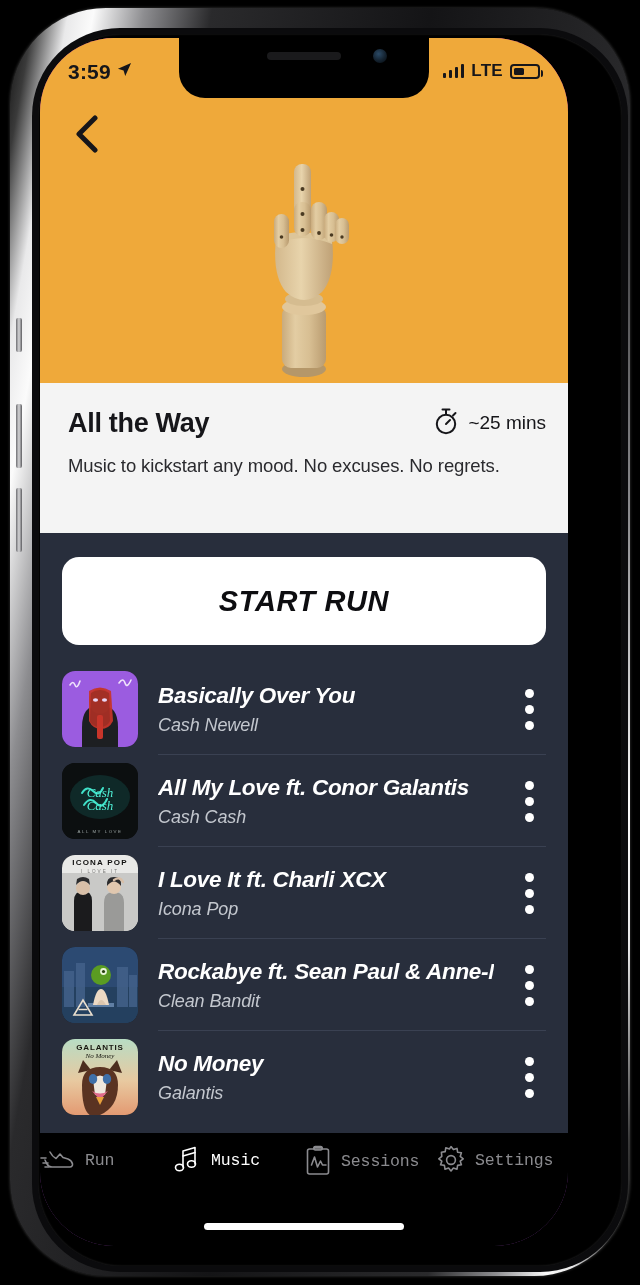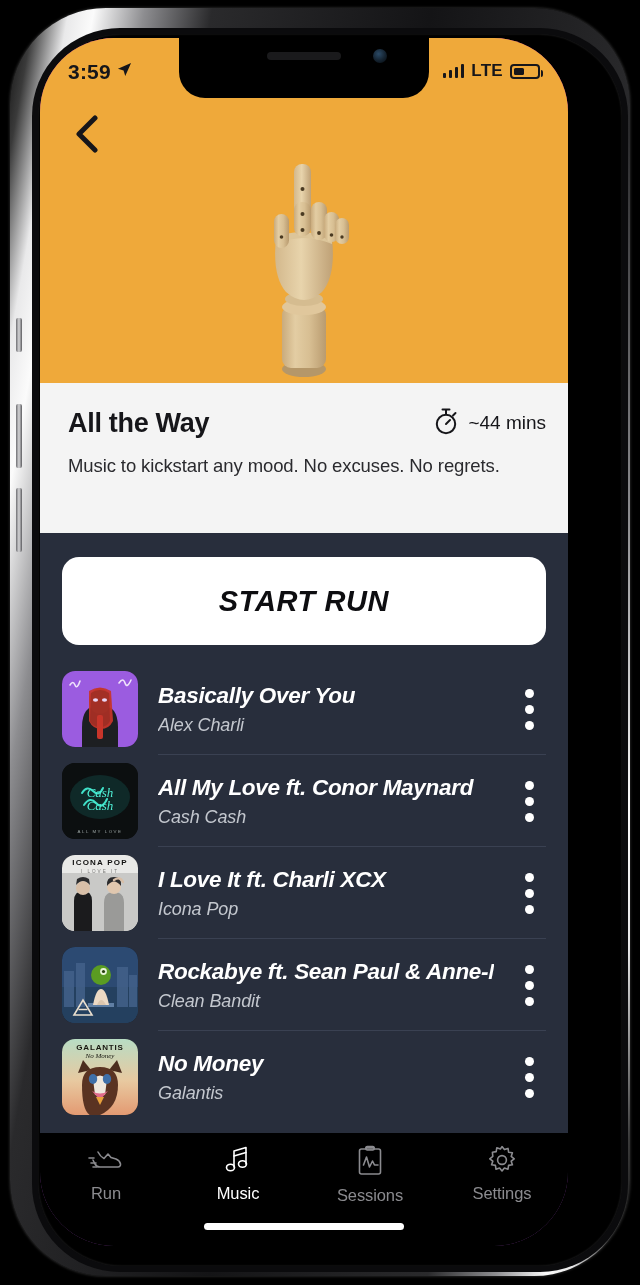--- a/index.html
+++ b/index.html
@@ -145,22 +145,22 @@
   .kebab b{ display:block; width:9px; height:9px; border-radius:50%; background:#fff; }
   .divider{ position:absolute; left:96px; right:0; bottom:0; height:1px;
             background:#3a4152; }
 
   
   .tabbar{
     position:absolute; left:0; bottom:0; width:100%; height:113px;
     background:#000; display:flex; align-items:flex-start; padding-top:12px;
     z-index:30;
   }
-  .tab{ flex:1 1 0; display:flex; flex-direction:column; align-items:center;
-        gap:9px; cursor:pointer; }
+  .tab{ flex:1 1 0; display:flex; flex-direction:row; align-items:center;
+        gap:9px; cursor:pointer;font-family:Liberation Mono, monospace; }
   .tab svg{ display:block; }
   .tab-lbl{ font-size:16.5px; color:#8b8b8f; letter-spacing:-.1px; }
   .tab.active .tab-lbl{ color:#fff; }
   .home-ind{
     position:absolute; left:50%; transform:translateX(-50%); bottom:16px;
     width:200px; height:7px; border-radius:4px; background:#fff; z-index:31;
   }
 </style>
 </head>
 <body>
@@ -266,21 +266,21 @@
         <div class="info-dur">
           <span>
             <svg width="26" height="28" viewBox="0 0 26 28">
               <circle cx="13" cy="17" r="9.2" fill="none" stroke="#16161a" stroke-width="2"></circle>
               <path d="M13 17 17 13" fill="none" stroke="#16161a" stroke-width="2" stroke-linecap="round"></path>
               <path d="M9.5 2.5h7" stroke="#16161a" stroke-width="2" stroke-linecap="round"></path>
               <path d="M13 2.5v5" stroke="#16161a" stroke-width="2"></path>
               <path d="M20 8.5l2.5-2.5" stroke="#16161a" stroke-width="2" stroke-linecap="round"></path>
             </svg>
           </span>
-          <span class="info-dur-txt">~44 mins</span>
+          <span class="info-dur-txt">~25 mins</span>
         </div>
       </div>
       <div class="info-sub">Music to kickstart any mood. No excuses. No regrets.</div>
     </div>
 
     <div class="body">
 
       <div class="start-wrap">
         <button class="start-btn">START RUN</button>
       </div>
@@ -298,21 +298,21 @@
       <ellipse cx="42.5" cy="29" rx="2.6" ry="1.7" fill="#e9d7f5"></ellipse>
       <rect x="35" y="44" width="6" height="24" rx="2" fill="#c8352a"></rect>
       <g stroke="#efe2fb" stroke-width="1.6" fill="none" stroke-linecap="round">
         <path d="M8 14q3-5 5 0t5-4"></path>
                   <path d="M57 12q4-6 6 0t6-3"></path>
       </g>
     </svg>
             </div>
     <div class="meta">
       <div class="t-title">Basically Over You</div>
-      <div class="t-artist">Alex Charli</div>
+      <div class="t-artist">Cash Newell</div>
     </div>
     <div class="kebab">
               <b></b>
               <b></b>
               <b></b>
             </div>
     <div class="divider"></div>
   </div>
           <div class="track">
     <div class="art">
@@ -322,21 +322,21 @@
       <g fill="none" stroke="#3fe0c8" stroke-width="2" stroke-linecap="round">
         <path d="M20 30q5-8 11-2t10-3"></path>
         <path d="M22 42q6-9 12-2t11-4"></path>
       </g>
       <text x="38" y="34" font-family="Liberation Serif, serif" font-style="italic" font-size="13" fill="#4ff0d6" text-anchor="middle">Cash</text>
       <text x="38" y="47" font-family="Liberation Serif, serif" font-style="italic" font-size="13" fill="#4ff0d6" text-anchor="middle">Cash</text>
       <text x="38" y="70" font-family="Liberation Sans, sans-serif" letter-spacing="1.5" font-size="4.4" fill="#9aa3a1" text-anchor="middle">ALL MY LOVE</text>
     </svg>
             </div>
     <div class="meta">
-      <div class="t-title">All My Love ft. Conor Maynard</div>
+      <div class="t-title">All My Love ft. Conor Galantis</div>
       <div class="t-artist">Cash Cash</div>
     </div>
     <div class="kebab">
               <b></b>
               <b></b>
               <b></b>
             </div>
     <div class="divider"></div>
   </div>
           <div class="track">

